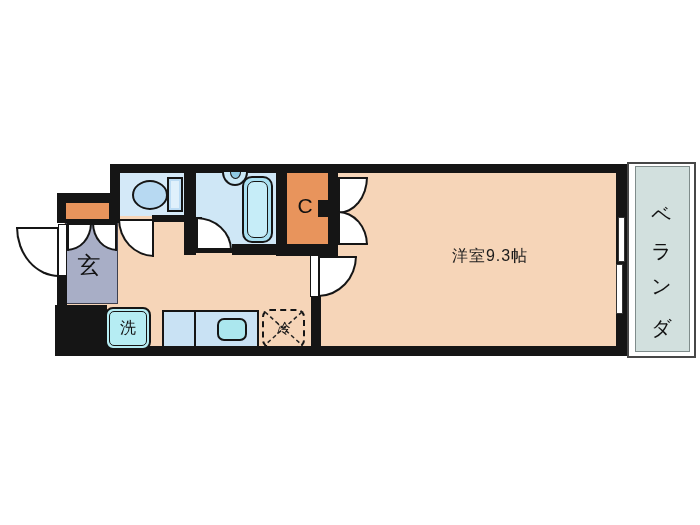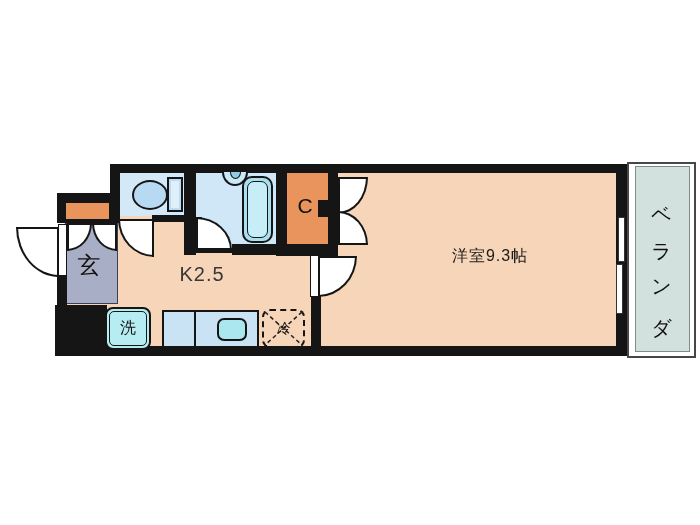--- a/index.html
+++ b/index.html
@@ -164,17 +164,16 @@
   <div class="door d-shoe-r"></div>
   <div class="door d-toilet"></div>
   <div class="leaf leaf-bath"></div>
   <div class="door d-bath"></div>
   <div class="door d-closet-top"></div>
   <div class="door d-closet-bot"></div>
   <div class="leaf leaf-kitchen"></div>
   <div class="door d-kitchen"></div>
 
   <div class="lbl lbl-entrance">玄</div>
-  <div class="lbl lbl-kitchen">K2.5</div>
   <div class="lbl lbl-main">洋室9.3帖</div>
   <div class="lbl lbl-closet">C</div>
 
 </div>
 
 </body></html>

